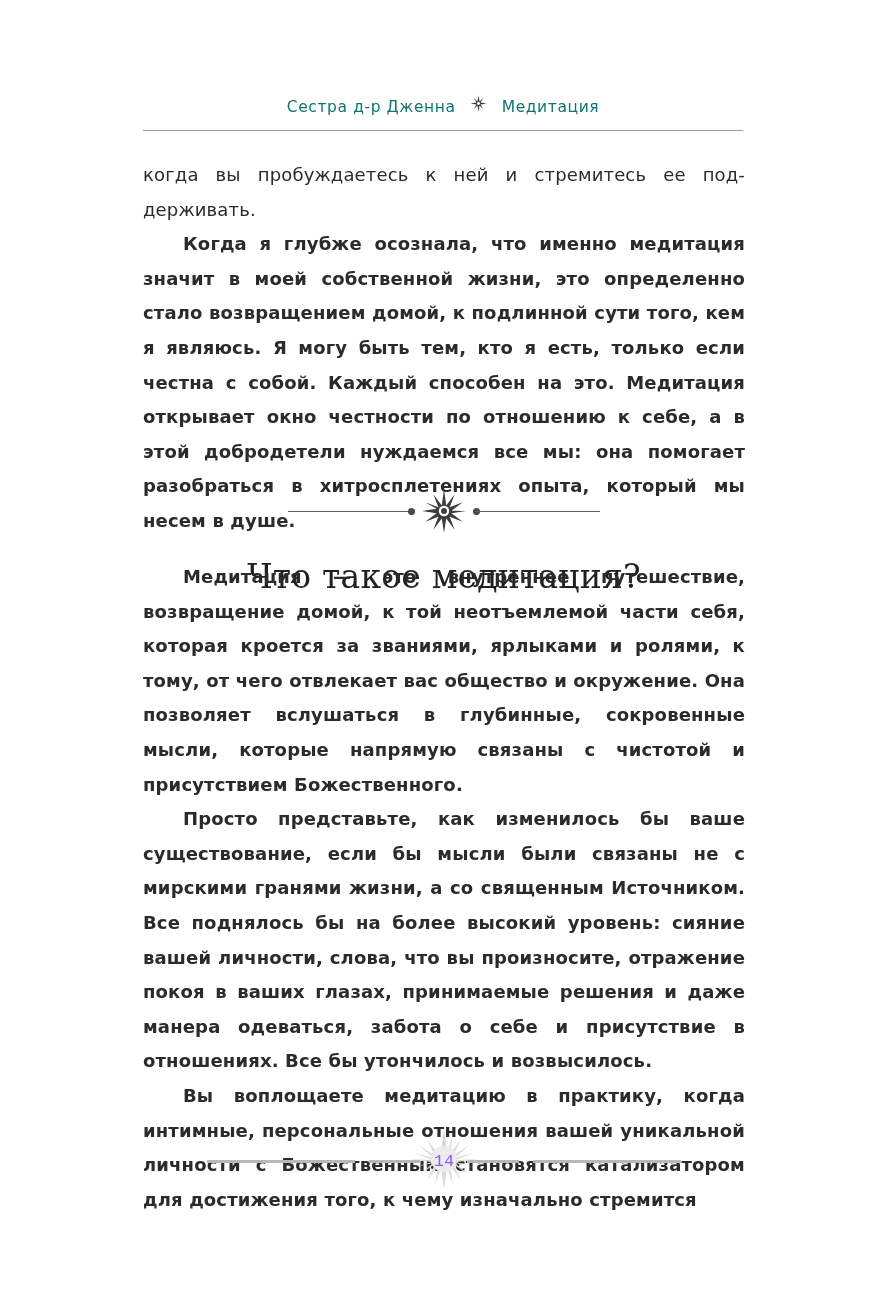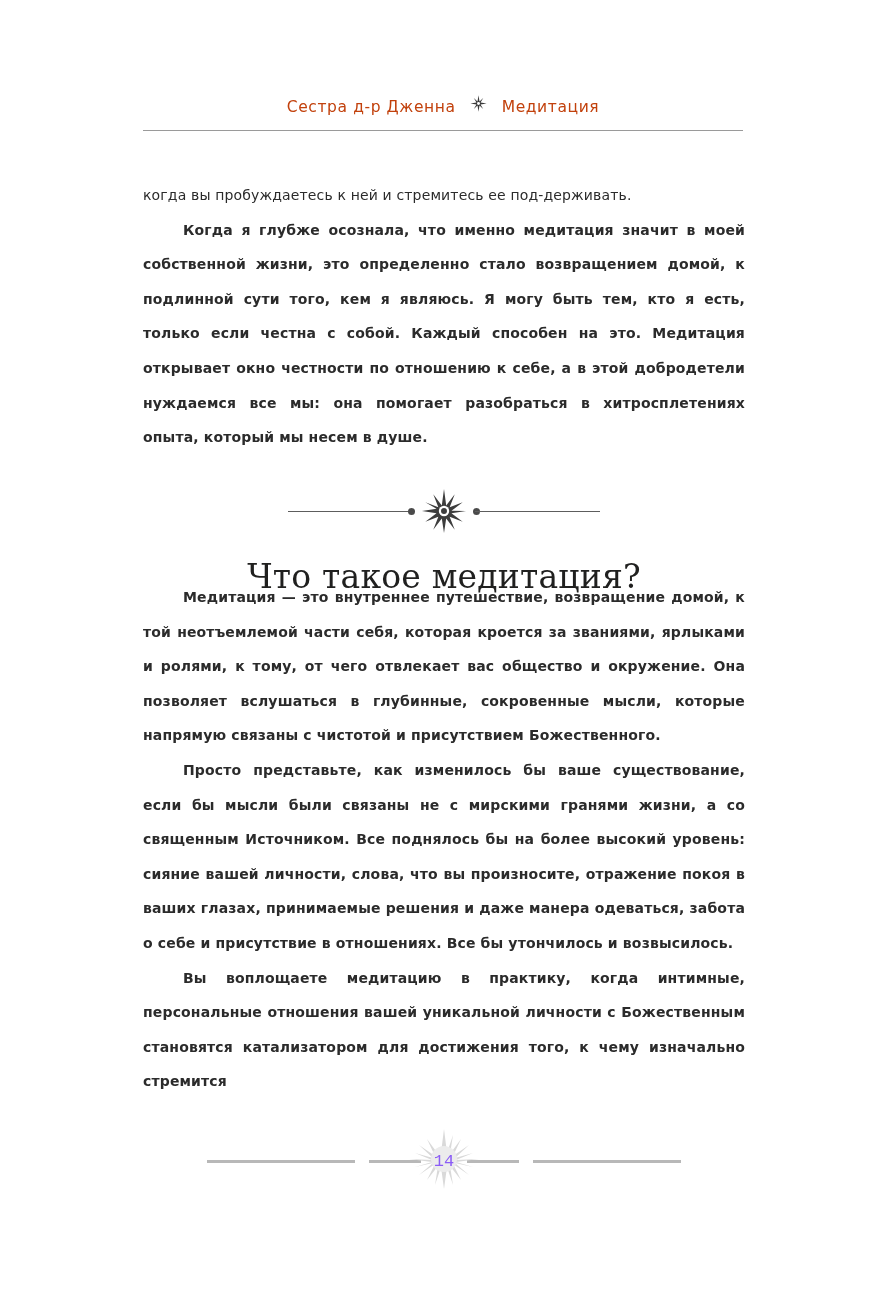--- a/index.html
+++ b/index.html
@@ -26,21 +26,21 @@
   
   .running-head {
     position: absolute;
     top: 96px;
     left: 143px;
     width: 600px;
     text-align: center;
     font-family: "DejaVu Sans", sans-serif;
     font-size: 15.5px;
     letter-spacing: 0.6px;
-    color: #c2410c;
+    color: #0f766e;
     white-space: nowrap;
   }
   .running-head .rh-text {
     display: inline-block;
     vertical-align: middle;
   }
   .rh-star {
     display: inline-block;
     vertical-align: middle;
     margin: 0 9px;
@@ -55,26 +55,25 @@
     width: 600px;
     height: 1px;
     background: #9a9a9a;
   }
 
   
   .body-block {
     position: absolute;
     left: 143px;
     width: 602px;
-    font-size: 14px;
+    font-size: 18px;
     line-height: 34.6px;
     color: #2b2b2b;
     text-align: justify;
     letter-spacing: 0.15px;
-    margin-top: 20px;
   }
   .body-block p {
     margin: 0;
   }
   .body-block p.indent {
     text-indent: 40px;
     font-weight: bold;
   }
 
   #block-top { top: 158px; }

